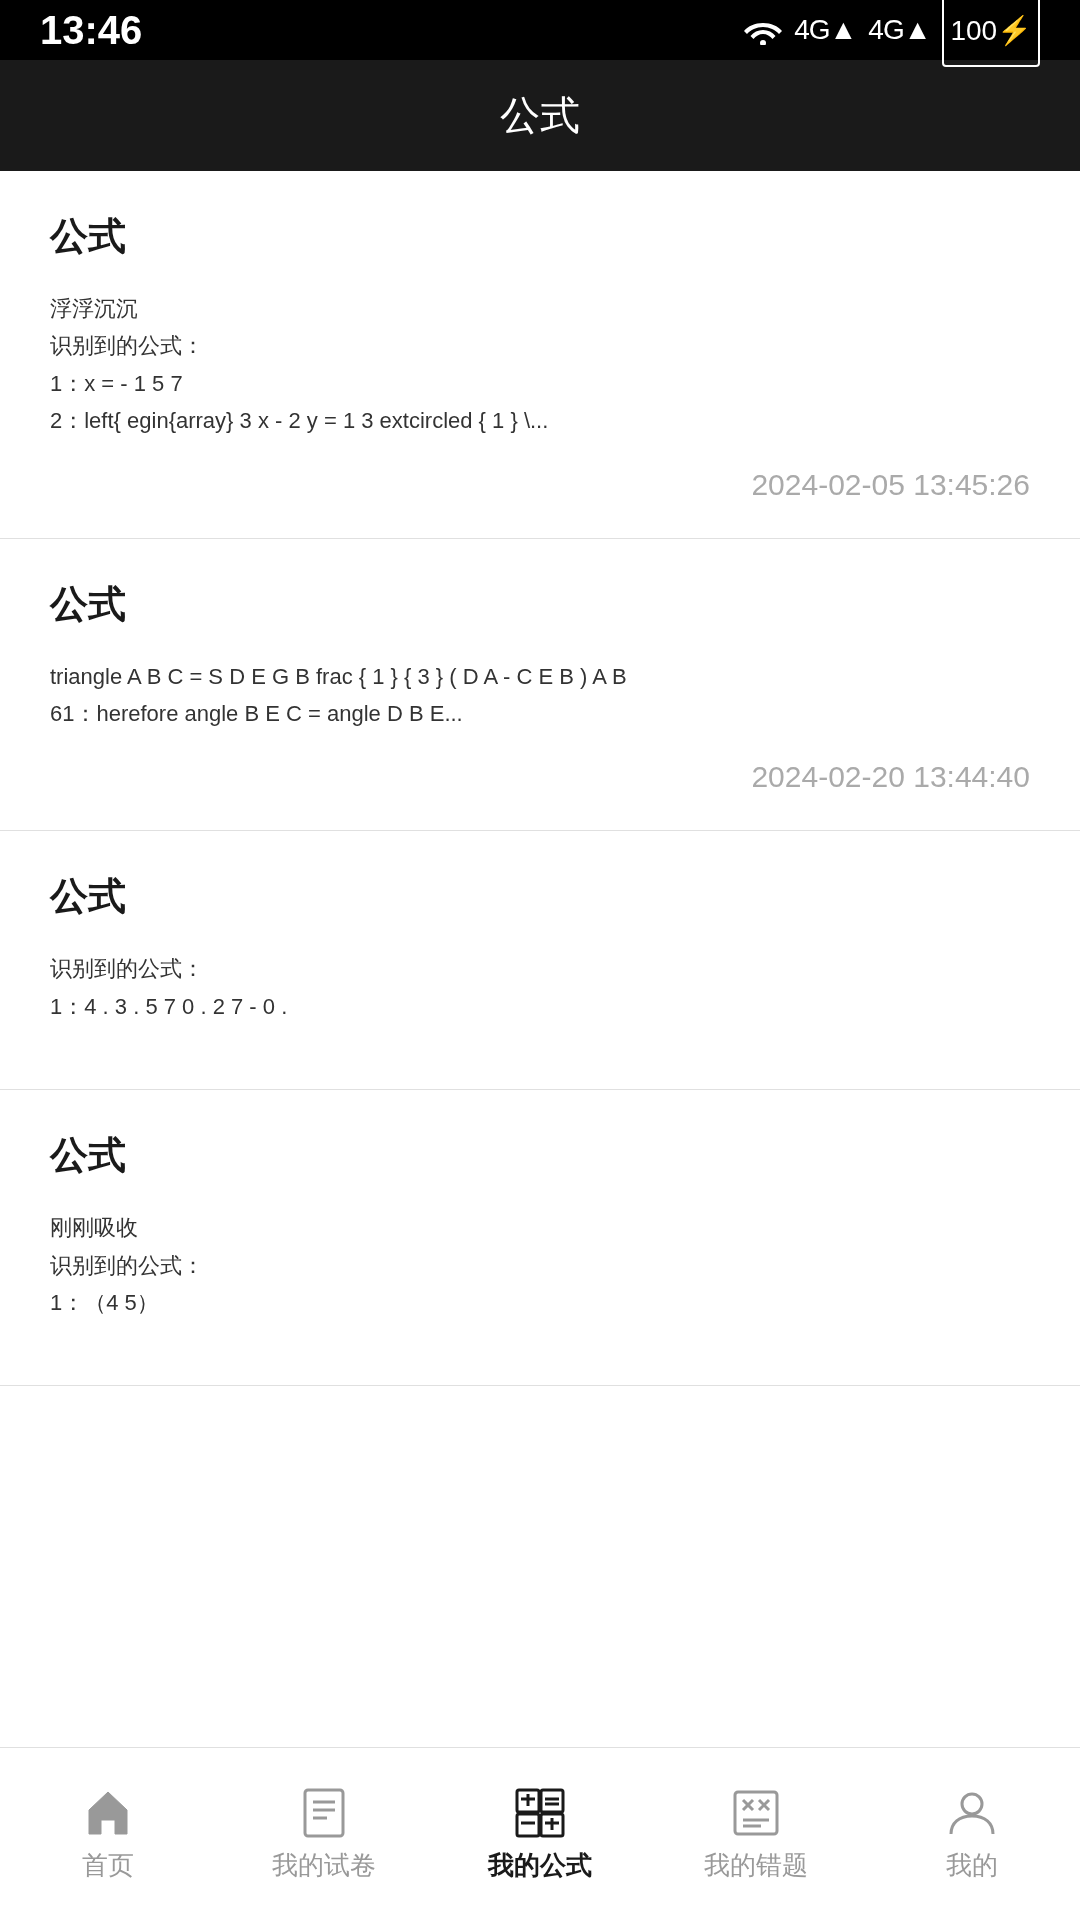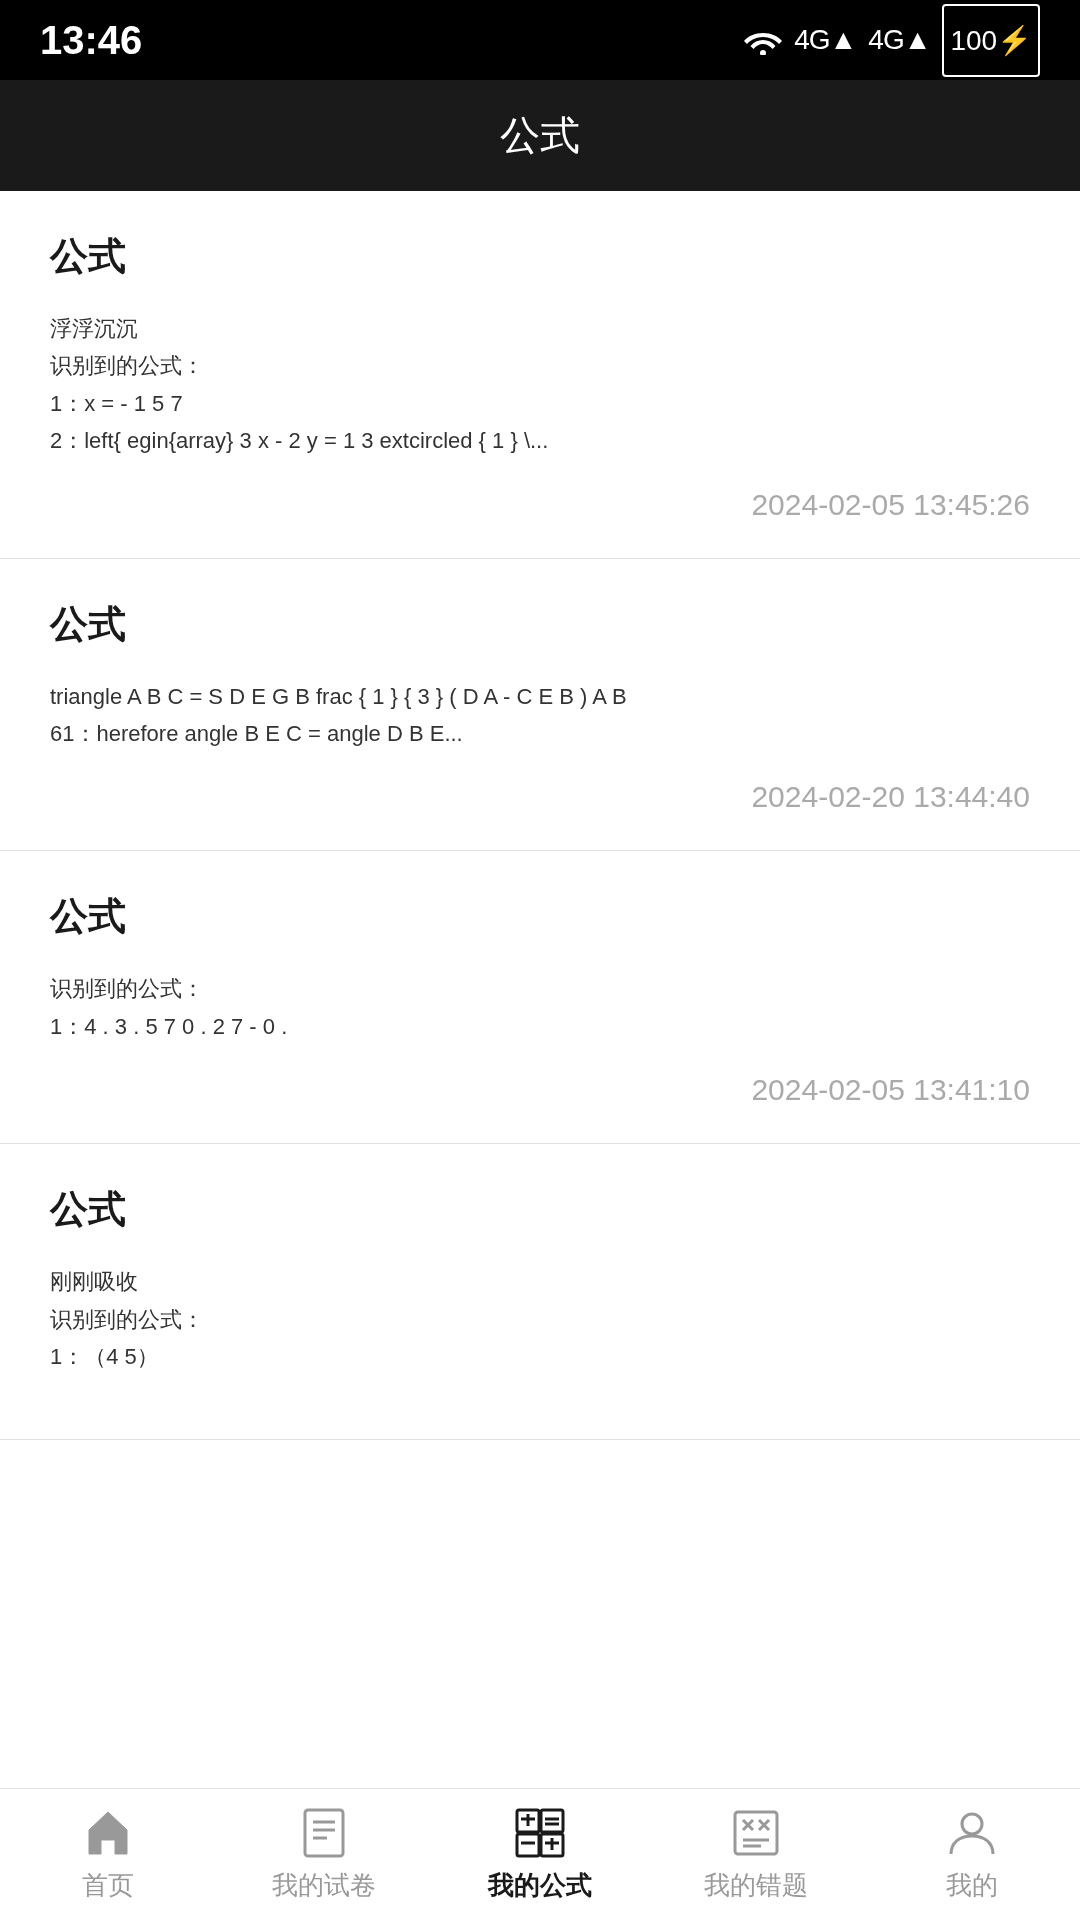--- a/index.html
+++ b/index.html
@@ -14,21 +14,21 @@
     }
 
     
     .status-bar {
       background: #000;
       color: #fff;
       display: flex;
       justify-content: space-between;
       align-items: center;
       padding: 0 40px;
-      height: 80px;
+      height: 60px;
       flex-shrink: 0;
     }
     .status-time {
       font-size: 40px;
       font-weight: 600;
     }
     .status-icons {
       display: flex;
       align-items: center;
       gap: 12px;
@@ -77,21 +77,21 @@
       font-size: 30px;
       color: #aaa;
       text-align: right;
     }
 
     
     .bottom-tab {
       background: #fff;
       border-top: 1px solid #e0e0e0;
       display: flex;
-      height: 132px;
+      height: 173px;
       flex-shrink: 0;
     }
 
     .tab-item {
       flex: 1;
       display: flex;
       flex-direction: column;
       align-items: center;
       justify-content: center;
       gap: 8px;
@@ -149,21 +149,20 @@
 
   <div class="formula-card">
     <div class="formula-title">公式</div>
     <div class="formula-body">triangle A B C = S D E G B frac { 1 } { 3 } ( D A - C E B ) A B<br>61：herefore angle B E C = angle D B E...</div>
     <div class="formula-timestamp">2024-02-20 13:44:40</div>
   </div>
 
   <div class="formula-card">
     <div class="formula-title">公式</div>
     <div class="formula-body">识别到的公式：<br>1：4 . 3 . 5 7  0 . 2 7 - 0 .</div>
-    <div class="formula-timestamp">2024-02-05 13:41:10</div>
   </div>
 
   <div class="formula-card">
     <div class="formula-title">公式</div>
     <div class="formula-body">刚刚吸收<br>识别到的公式：<br>1：（4 5）</div>
     <div class="formula-timestamp"></div>
   </div>
 
 </div>
 

